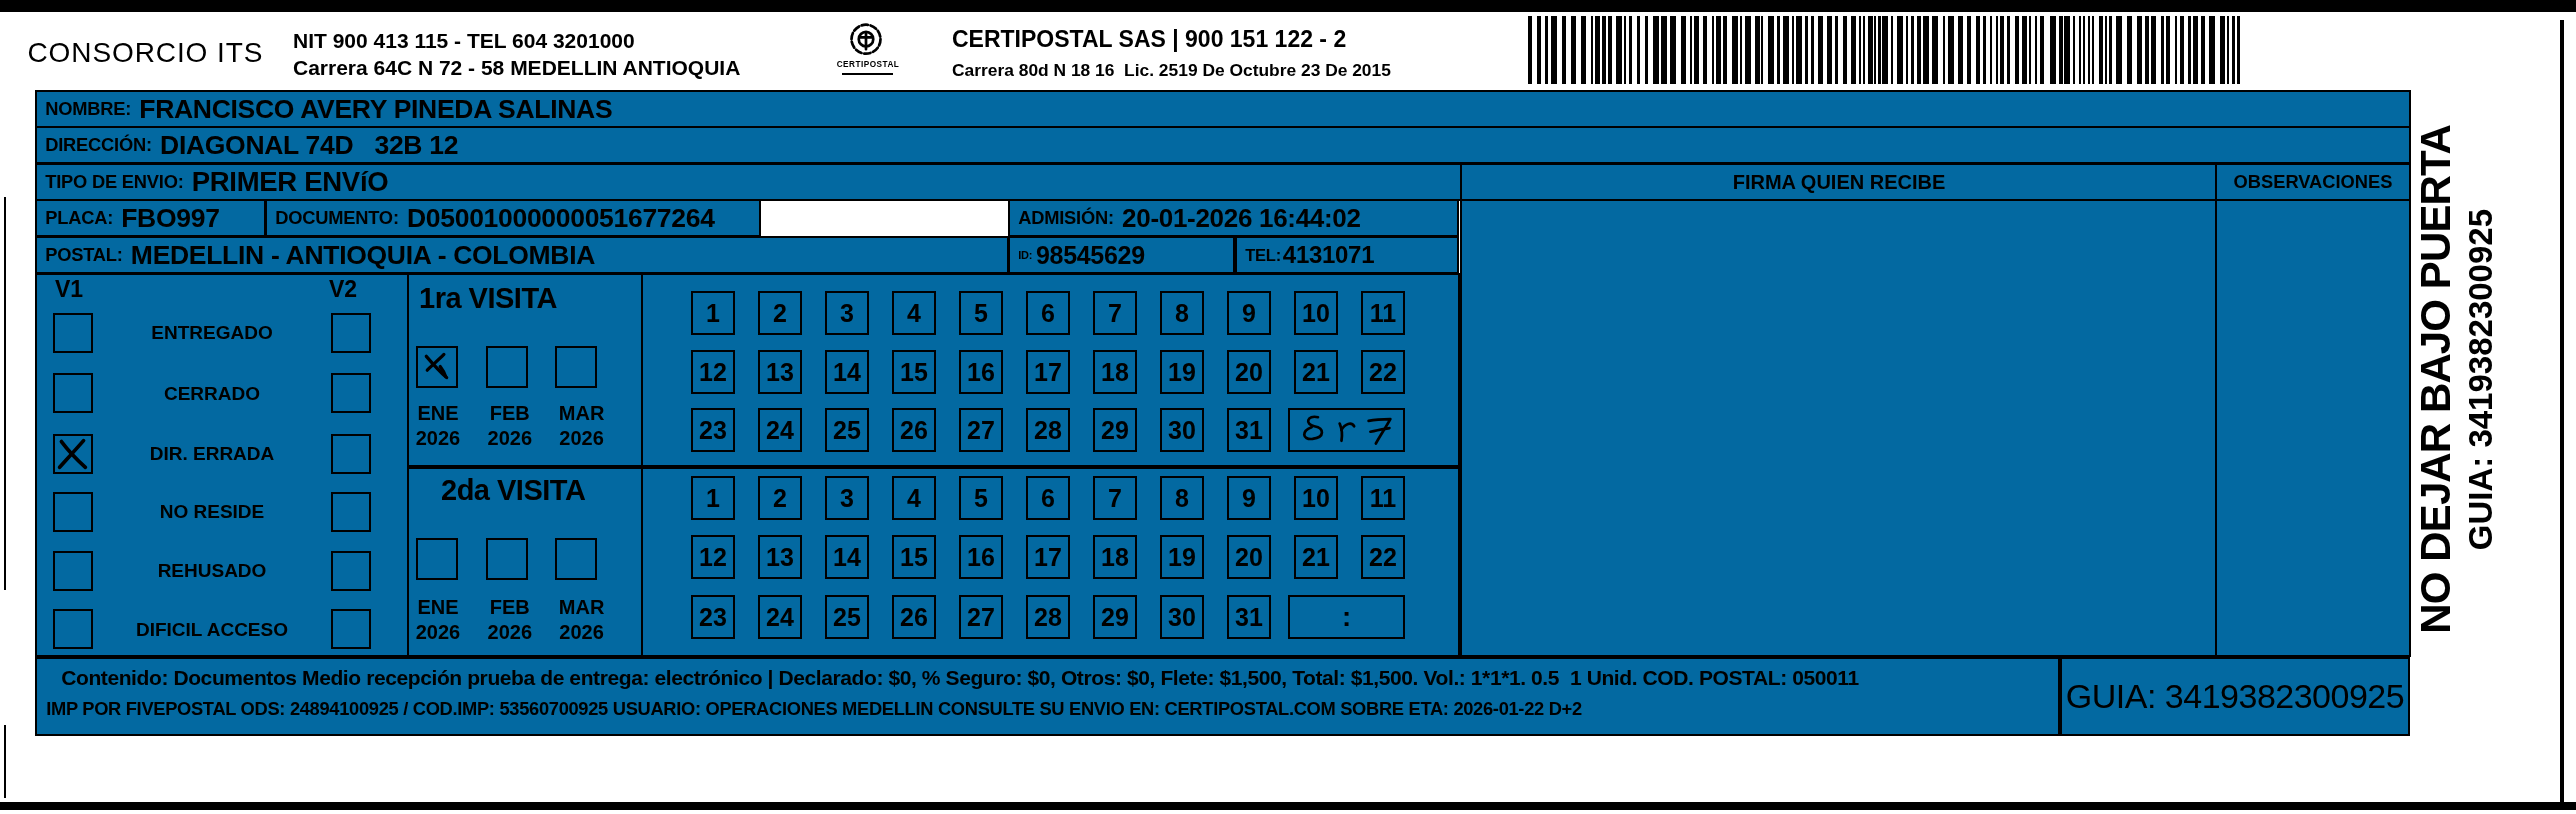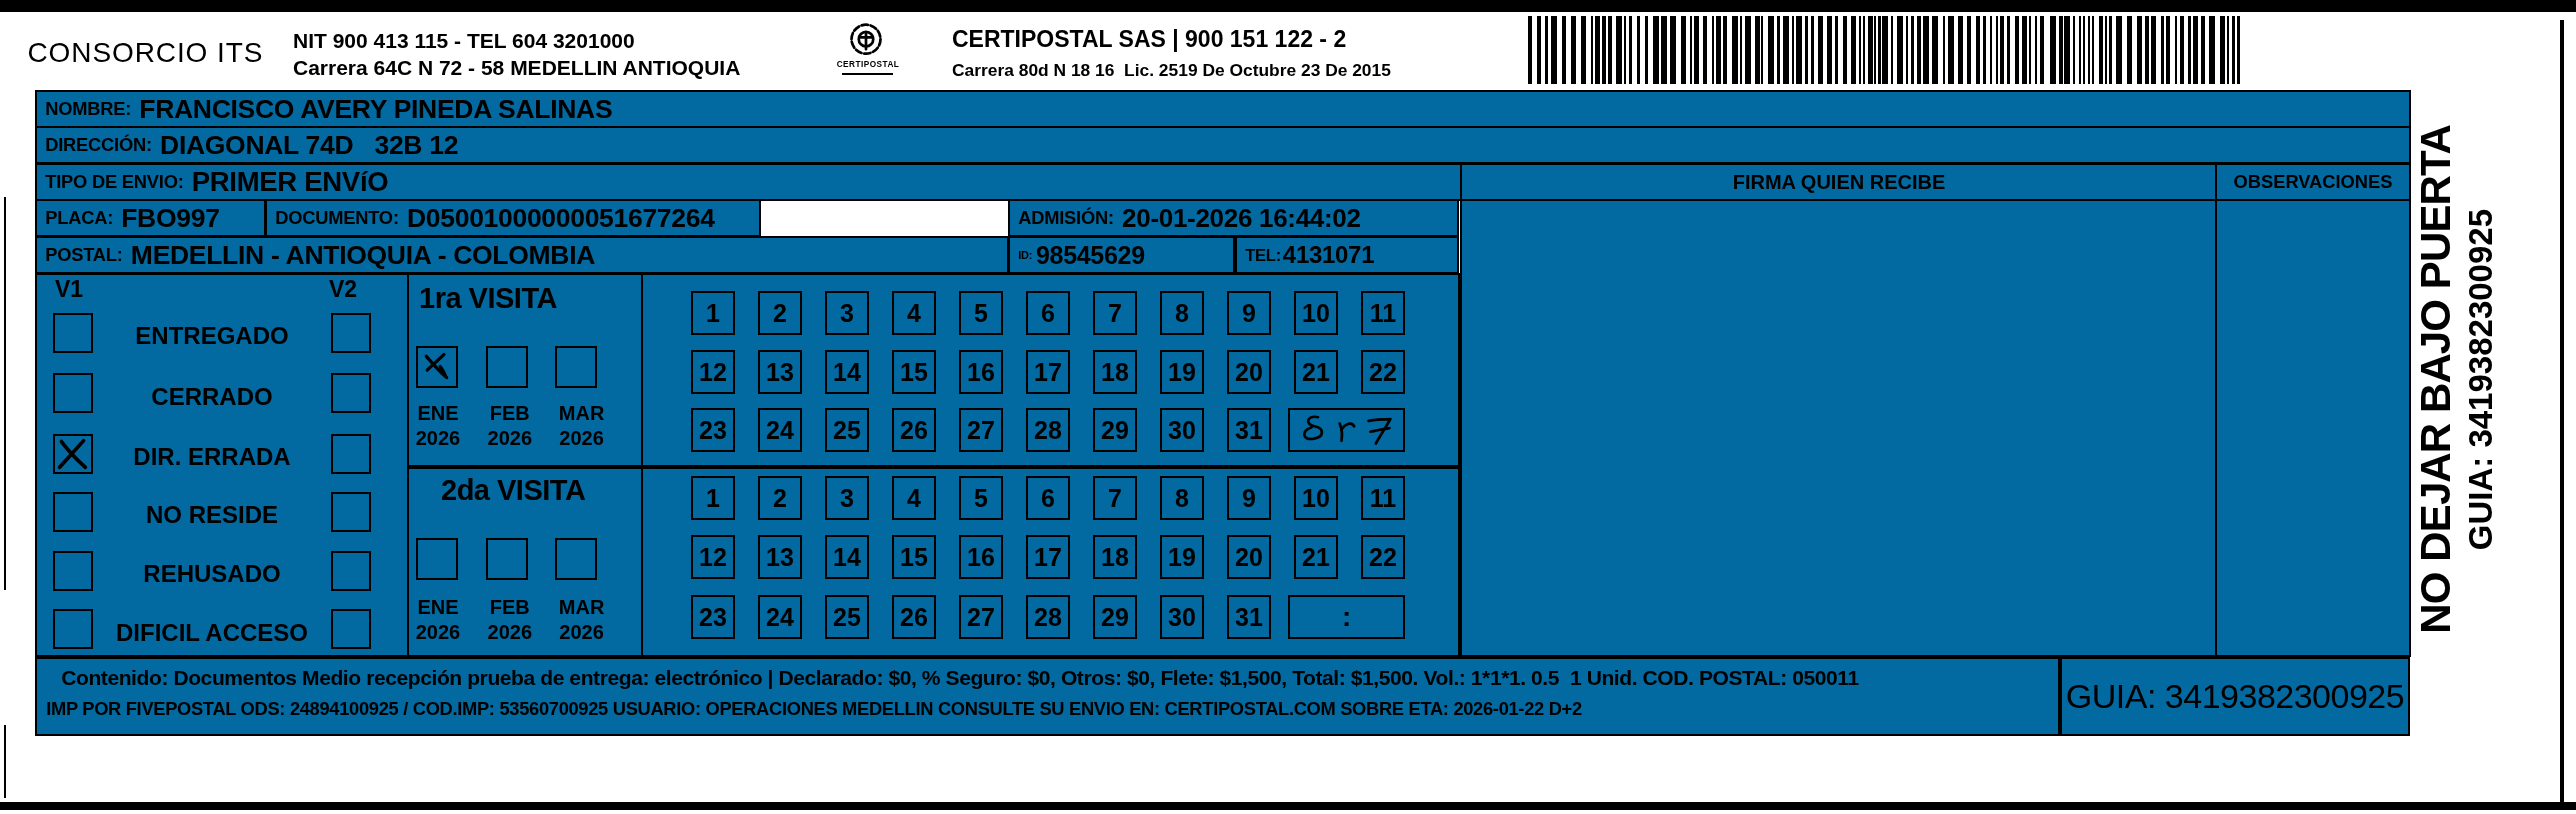--- a/index.html
+++ b/index.html
@@ -5,21 +5,21 @@
   html,body{margin:0;padding:0;background:#e8e8e8;}
   .page{position:relative;width:2576px;height:814px;background:#ffffff;overflow:hidden;
         font-family:"Liberation Sans", sans-serif;color:#000;padding-left:8px;}
   .abs{position:absolute;box-sizing:border-box;}
   .box{position:absolute;box-sizing:border-box;border:2.7px solid #000;background:#0369a1;}
   .row{display:flex;align-items:center;padding-left:8.2px;}
   .lbl{font-weight:bold;font-size:18.3px;white-space:pre;letter-spacing:-0.2px;}
   .val{font-size:26.5px;font-weight:bold;white-space:pre;margin-left:8.2px;letter-spacing:-0.3px;}
   .hdrcell{display:flex;align-items:center;justify-content:center;font-weight:bold;}
   .cb{position:absolute;box-sizing:border-box;width:40px;height:40px;border:2.7px solid #000;}
-  .optlbl{position:absolute;width:240px;left:92px;text-align:center;font-weight:bold;font-size:24px;}
+  .optlbl{position:absolute;width:240px;left:92px;text-align:center;font-weight:bold;font-size:19px;}
   .vhead{position:absolute;font-weight:bold;font-size:23px;}
   .vtitle{position:absolute;font-weight:bold;font-size:29px;letter-spacing:-0.5px;}
   .dayrow{position:absolute;display:flex;gap:23px;}
   .day{width:44px;height:44px;box-sizing:border-box;border:2.7px solid #000;display:flex;
        align-items:center;justify-content:center;font-size:25px;font-weight:bold;}
   .mrow{position:absolute;display:flex;gap:27.5px;}
   .mbox{width:42px;height:42px;box-sizing:border-box;border:2.7px solid #000;position:relative;}
   .mlabels{position:absolute;display:flex;gap:1.8px;}
   .mcell{width:70px;text-align:center;font-weight:bold;font-size:20px;line-height:25px;}
   .ink{stroke:#000;stroke-linecap:round;stroke-linejoin:round;fill:none;}

